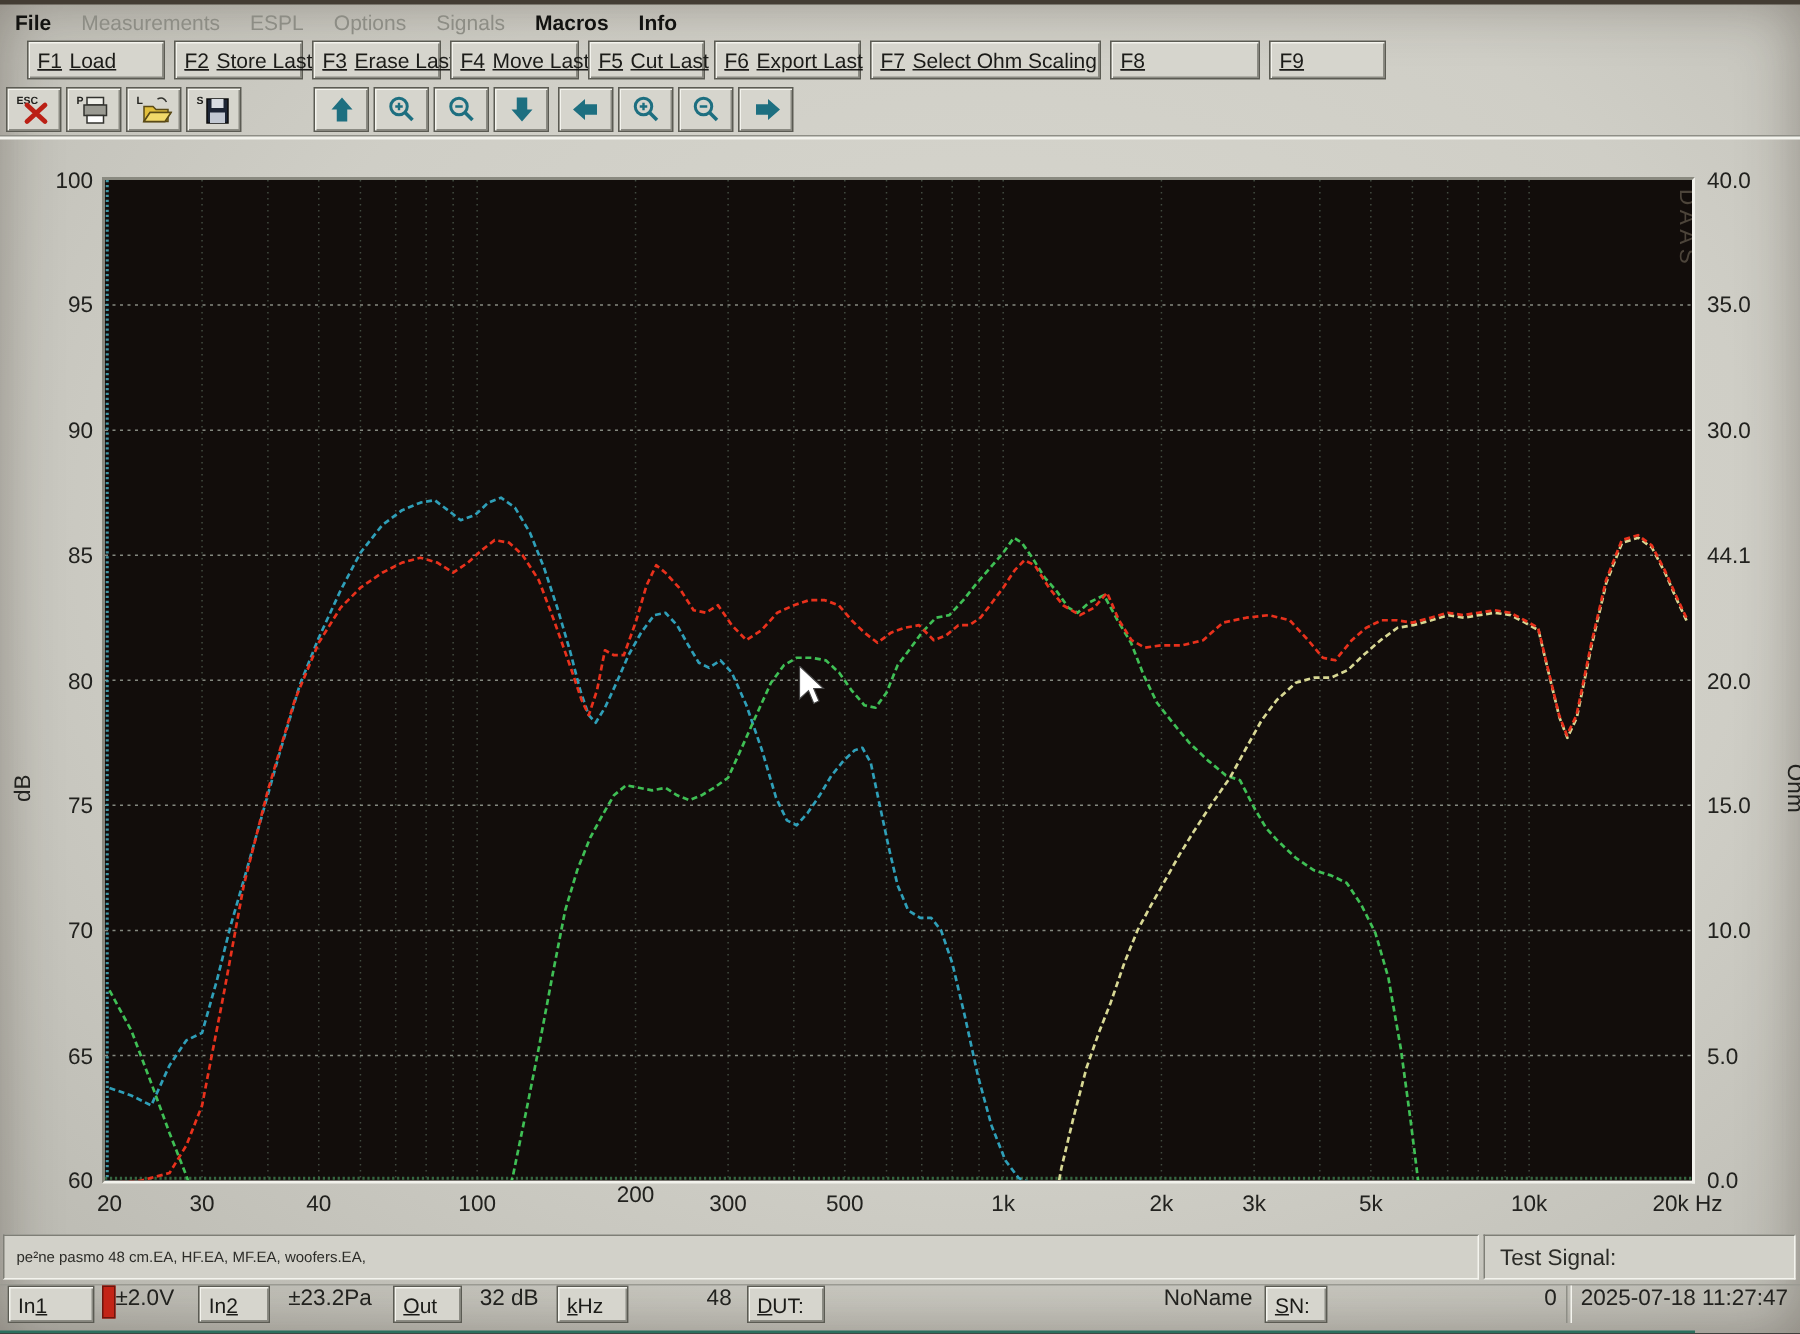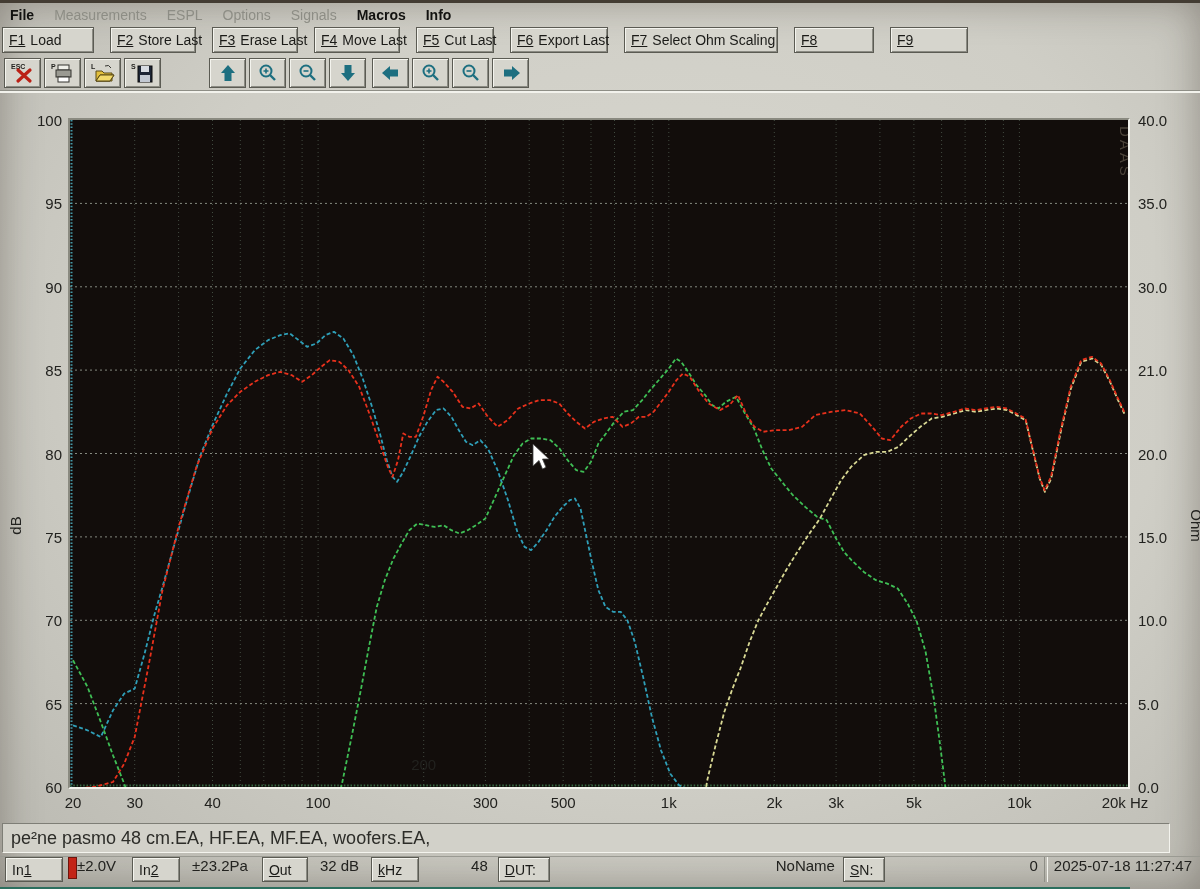--- a/index.html
+++ b/index.html
@@ -7,21 +7,21 @@
     font-family:"Liberation Sans","DejaVu Sans",sans-serif;color:#1b1b18;
     background:radial-gradient(ellipse at 55% 40%, #d9d8d0 0%, #cfcec6 55%, #b9b8b0 100%);
     box-shadow:inset 0 0 40px rgba(40,30,20,.35);}
   .photo-top{position:absolute;left:0;top:0;width:100%;height:3px;background:#433c33;}
   
   .menubar{position:absolute;left:0;top:3px;width:100%;height:23px;display:flex;align-items:center;gap:20px;padding-left:10px;font-size:14px;}
   .menu-item{cursor:default;}
   .menu-item.on{color:#121210;font-weight:700;}
   .menu-item.off{color:#8d8d85;font-weight:400;}
   
-  .fkeys{position:absolute;left:2px;top:27px;height:26px;display:flex;gap:16px;}
+  .fkeys{position:absolute;left:18px;top:27px;height:26px;display:flex;gap:6px;text-decoration:underline;}
   .btn3d{background:#d6d5cd;border:1px solid #5b5b53;
     box-shadow:inset 1px 1px 0 #f4f4ee, inset -1px -1px 0 #8b8b83;
     font-family:inherit;font-size:14px;color:#1b1b18;display:flex;align-items:center;padding:0 6px;cursor:pointer;}
   .fkey{height:26px;justify-content:flex-start;white-space:nowrap;}
   .fk{text-decoration:underline;margin-right:5px;}
   
   .toolbar{position:absolute;left:4px;top:57px;height:31px;display:flex;align-items:center;}
   .tbtn{width:37px;height:30px;justify-content:center;padding:0;}
   .tbtn + .tbtn{margin-left:3px;}
   .tb-gap{width:48px;}
@@ -35,21 +35,21 @@
   .tick-left{position:absolute;width:34px;text-align:right;font-size:15px;color:#22221f;}
   .tick-right{position:absolute;width:46px;text-align:left;font-size:15px;color:#22221f;}
   .tick-x{position:absolute;width:56px;text-align:center;font-size:15px;color:#22221f;}
   .unit-label{position:absolute;font-size:15px;color:#22221f;}
   .unit-db{left:6px;top:425px;transform:rotate(-90deg);transform-origin:center;}
   .unit-ohm{left:1180px;top:425px;transform:rotate(90deg);transform-origin:center;}
   .cursor-arrow{position:absolute;left:530px;top:352px;width:22px;height:30px;pointer-events:none;}
   
   .status-row{position:absolute;left:0;top:822px;width:1200px;height:32px;}
   .sunken{background:#d2d1c9;border-top:1px solid #7e7e76;border-left:1px solid #7e7e76;border-bottom:1px solid #f4f4ee;border-right:1px solid #f4f4ee;box-sizing:border-box;}
-  .files-field{position:absolute;left:2px;top:1px;width:1168px;height:30px;display:flex;align-items:center;padding:0 8px;font-size:18px;color:#2c2c28;white-space:nowrap;overflow:hidden;}
+  .files-field{position:absolute;left:2px;top:1px;width:984px;height:30px;display:flex;align-items:center;padding:0 8px;font-size:10px;color:#2c2c28;white-space:nowrap;overflow:hidden;}
   .testsig-field{position:absolute;left:989px;top:1px;width:208px;height:30px;display:flex;align-items:center;padding:0 10px;font-size:15px;color:#2c2c28;}
   
   .bottom-bar{position:absolute;left:0;top:856px;width:1200px;height:31px;border-top:1px solid #9a9a92;display:flex;align-items:flex-start;font-size:15px;}
   .bb-btn{height:25px;}
   .bb-text{color:#22221f;white-space:nowrap;}
   .u{text-decoration:underline;}
   .red-ind{width:7px;height:20px;background:#c32417;border:1px solid #6e140c;margin-left:5px;}
   .bb-sep{width:2px;height:25px;border-left:1px solid #8e8e86;border-right:1px solid #f4f4ee;margin:0 6px;}
   .photo-bottom{position:absolute;left:0;top:887px;width:1130px;height:2px;background:#2c6f5e;}
 </style>
@@ -91,21 +91,21 @@
         <span>Cut Last</span>
       </button>
     <button class="btn3d fkey" style="width:98px">
         <span class="fk">F6</span>
         <span>Export Last</span>
       </button>
     <button class="btn3d fkey" style="width:154px">
         <span class="fk">F7</span>
         <span>Select Ohm Scaling</span>
       </button>
-    <button class="btn3d fkey" style="width:80px">
+    <button class="btn3d fkey" style="width:100px">
         <span class="fk">F8</span>
         <span></span>
       </button>
     <button class="btn3d fkey" style="width:78px">
         <span class="fk">F9</span>
         <span></span>
       </button>
   </div>
 
   <div class="toolbar">
@@ -251,49 +251,52 @@
         <div class="tick-left" style="left: 28px; top: 186.75px;">90</div>
         <div class="tick-left" style="left: 28px; top: 270.125px;">85</div>
         <div class="tick-left" style="left: 28px; top: 353.5px;">80</div>
         <div class="tick-left" style="left: 28px; top: 436.875px;">75</div>
         <div class="tick-left" style="left: 28px; top: 520.25px;">70</div>
         <div class="tick-left" style="left: 28px; top: 603.625px;">65</div>
         <div class="tick-left" style="left: 28px; top: 687px;">60</div>
         <div class="tick-right" style="left: 1138px; top: 20px;">40.0</div>
         <div class="tick-right" style="left: 1138px; top: 103.375px;">35.0</div>
         <div class="tick-right" style="left: 1138px; top: 186.75px;">30.0</div>
-        <div class="tick-right" style="left: 1138px; top: 270.125px;">21.0</div>
+        <div class="tick-right" style="left: 1138px; top: 270.125px;">44.1</div>
         <div class="tick-right" style="left: 1138px; top: 353.5px;">20.0</div>
         <div class="tick-right" style="left: 1138px; top: 436.875px;">15.0</div>
         <div class="tick-right" style="left: 1138px; top: 520.25px;">10.0</div>
         <div class="tick-right" style="left: 1138px; top: 603.625px;">5.0</div>
         <div class="tick-right" style="left: 1138px; top: 687px;">0.0</div>
         <div class="tick-x" style="left: 45px; top: 702px;">20</div>
         <div class="tick-x" style="left: 106.749px; top: 702px;">30</div>
         <div class="tick-x" style="left: 184.544px; top: 702px;">40</div>
         <div class="tick-x" style="left: 290.105px; top: 702px;">100</div>
-        <div class="tick-x" style="left: 395.667px; top: 664px;">200</div>
+        <div class="tick-x" style="left: 395.667px; top: 696px;">200</div>
         <div class="tick-x" style="left: 457.416px; top: 702px;">300</div>
         <div class="tick-x" style="left: 535.211px; top: 702px;">500</div>
         <div class="tick-x" style="left: 640.772px; top: 702px;">1k</div>
         <div class="tick-x" style="left: 746.333px; top: 702px;">2k</div>
         <div class="tick-x" style="left: 808.083px; top: 702px;">3k</div>
         <div class="tick-x" style="left: 885.878px; top: 702px;">5k</div>
         <div class="tick-x" style="left: 991.439px; top: 702px;">10k</div>
         <div class="tick-x" style="left: 1097px; top: 702px;">20k Hz</div>
       </div>
     <div class="unit-label unit-db">dB</div>
     <div class="unit-label unit-ohm">Ohm</div>
     <svg class="cursor-arrow" viewBox="0 0 22 30">
       <polygon points="3,0 3,22 9,16.5 12.5,25 16,23.3 12.5,15 19,15" fill="#ffffff" stroke="#444" stroke-width="0.8"></polygon>
     </svg>
   </div>
 
   <div class="status-row">
     <div class="files-field sunken">pe²ne pasmo 48 cm.EA, HF.EA, MF.EA, woofers.EA,</div>
+    <div class="testsig-field sunken">
+      <span>Test Signal:</span>
+    </div>
   </div>
 
   <div class="bottom-bar">
     <button class="btn3d bb-btn" style="margin-left:5px;width:58px">
       <span>In</span>
         <span class="u">1</span>
     </button>
     <div class="red-ind"></div>
     <span class="bb-text" style="">±2.0V</span>
     <button class="btn3d bb-btn" style="margin-left:16px;width:48px">

